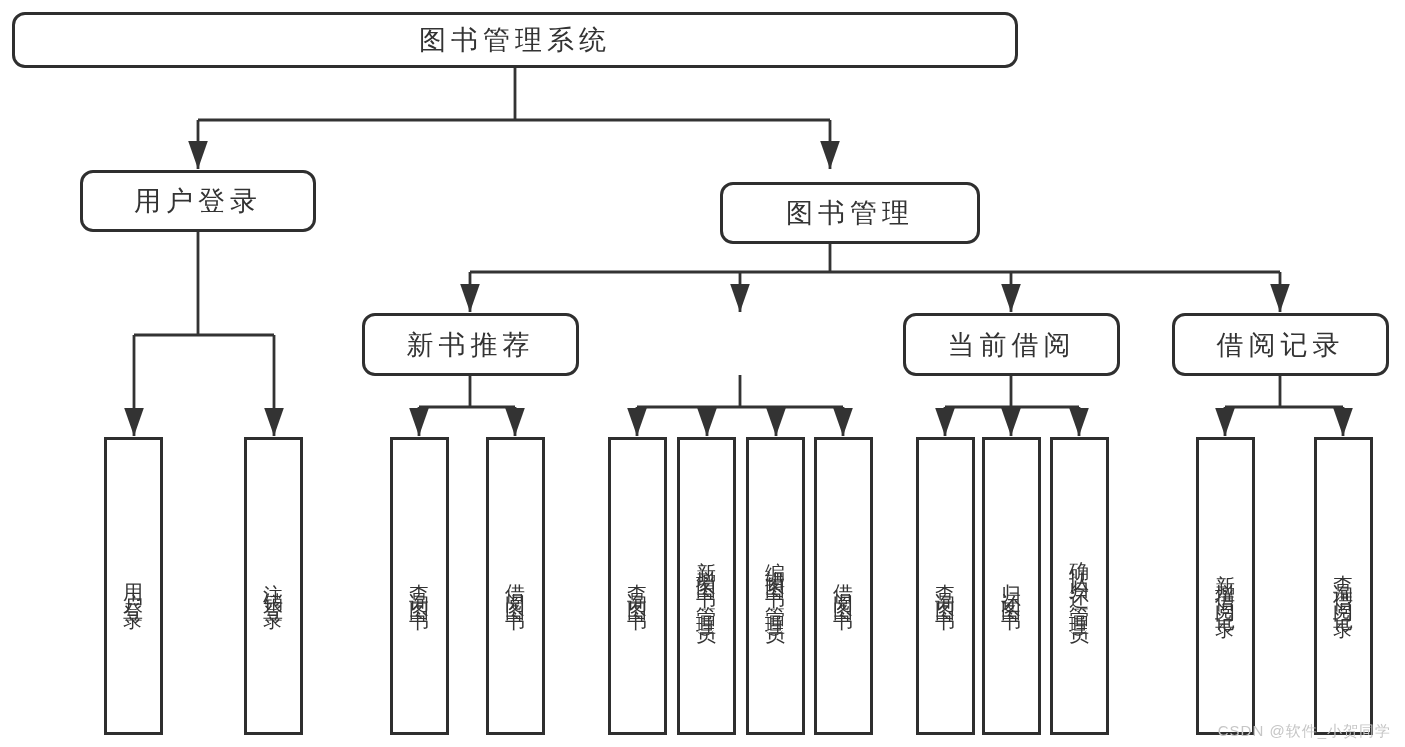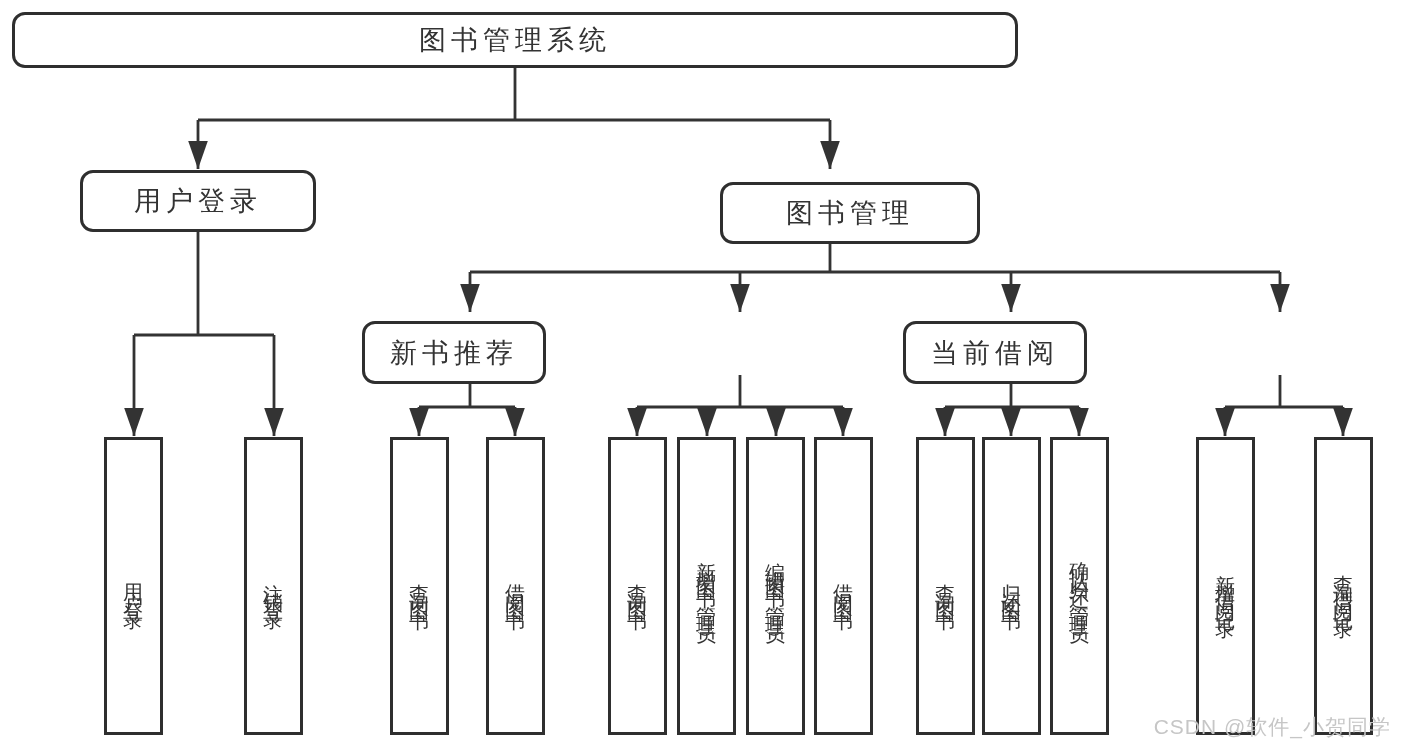--- a/index.html
+++ b/index.html
@@ -26,31 +26,31 @@
   .vbox {
     writing-mode:vertical-rl;
     text-orientation:mixed;
     font-size:20px;
     letter-spacing:9px;
     line-height:1;
   }
   .root  { left:12px;  top:12px;  width:1006px; height:56px; }
   .l2a   { left:80px;  top:170px; width:236px;  height:62px; }
   .l2b   { left:712px; top:182px; width:260px;  height:62px;margin-left:8px; }
-  .l3    { top:321px; height:63px; width:184px; }
+  .l3    { top:313px; height:63px; width:217px; }
   .l3a { left:362px; }  .l3b { left:632px; }  .l3c { left:903px;font-family:Liberation Serif, serif; }  .l3d { left:1172px; }
   .leaf  { top:437px; height:298px; width:59px; }
   .lf01 { left:104px; }  .lf02 { left:244px; }
   .lf03 { left:390px; }  .lf04 { left:486px; }
   .lf05 { left:608px; }  .lf06 { left:677px; }  .lf07 { left:746px; }  .lf08 { left:814px; }
   .lf09 { left:916px; }  .lf10 { left:982px; }  .lf11 { left:1050px; }
   .lf12 { left:1196px; } .lf13 { left:1314px; }
   .watermark {
     position:absolute; right:14px; bottom:6px;
-    font-size:21px; letter-spacing:1px;
+    font-size:15px; letter-spacing:1px;
     color:var(--watermark,#c6c6c6);
     z-index:5;
     white-space:nowrap;
   }
 </style>
 </head>
 <body>
 
 <div class="canvas">
 
@@ -93,20 +93,21 @@
     <path class="conn" marker-end="url(#arrow)" d="M1343 407 V436"></path>
   </svg>
 
   <div class="node hbox root">图书管理系统</div>
 
   <div class="node hbox l2a">用户登录</div>
   <div class="node hbox l2b">图书管理</div>
 
   <div class="node hbox l3 l3a">新书推荐</div>
   <div class="node hbox l3 l3c">当前借阅</div>
+  <div class="node hbox l3 l3d">借阅记录</div>
 
   <div class="node vbox leaf lf01">用户登录</div>
   <div class="node vbox leaf lf02">注销登录</div>
 
   <div class="node vbox leaf lf03">查询图书</div>
   <div class="node vbox leaf lf04">借阅图书</div>
 
   <div class="node vbox leaf lf05">查询图书</div>
   <div class="node vbox leaf lf06">新增图书（管理员）</div>
   <div class="node vbox leaf lf07">编辑图书（管理员）</div>

